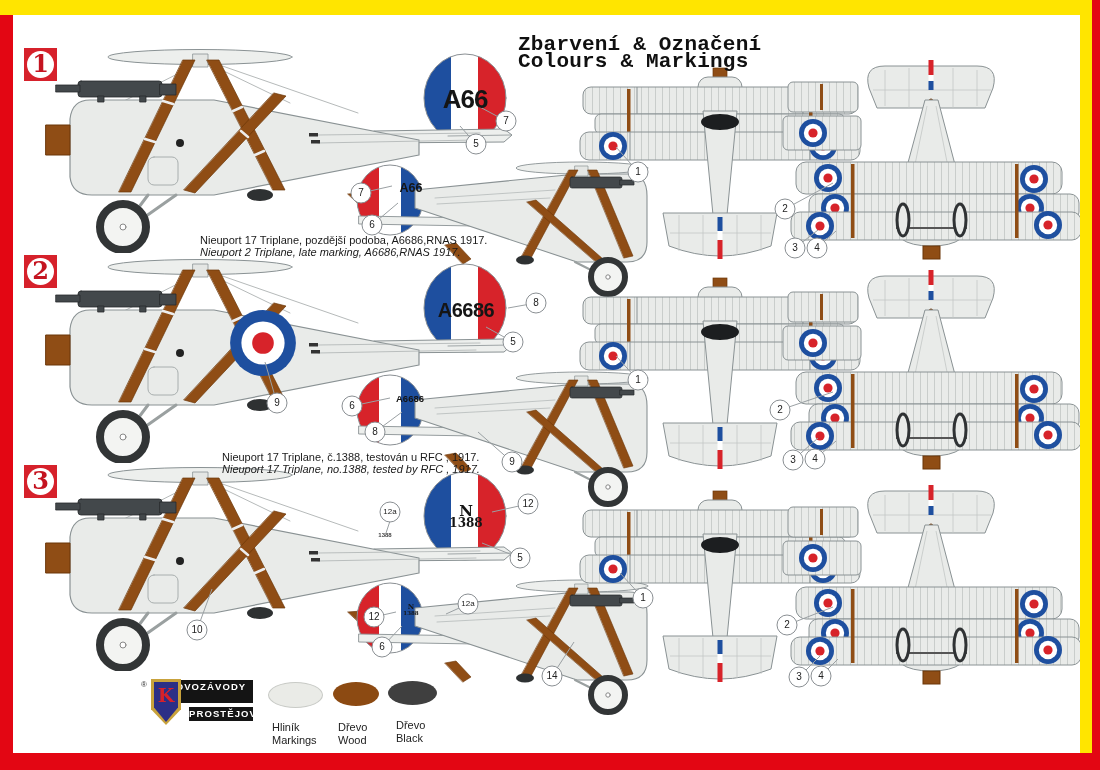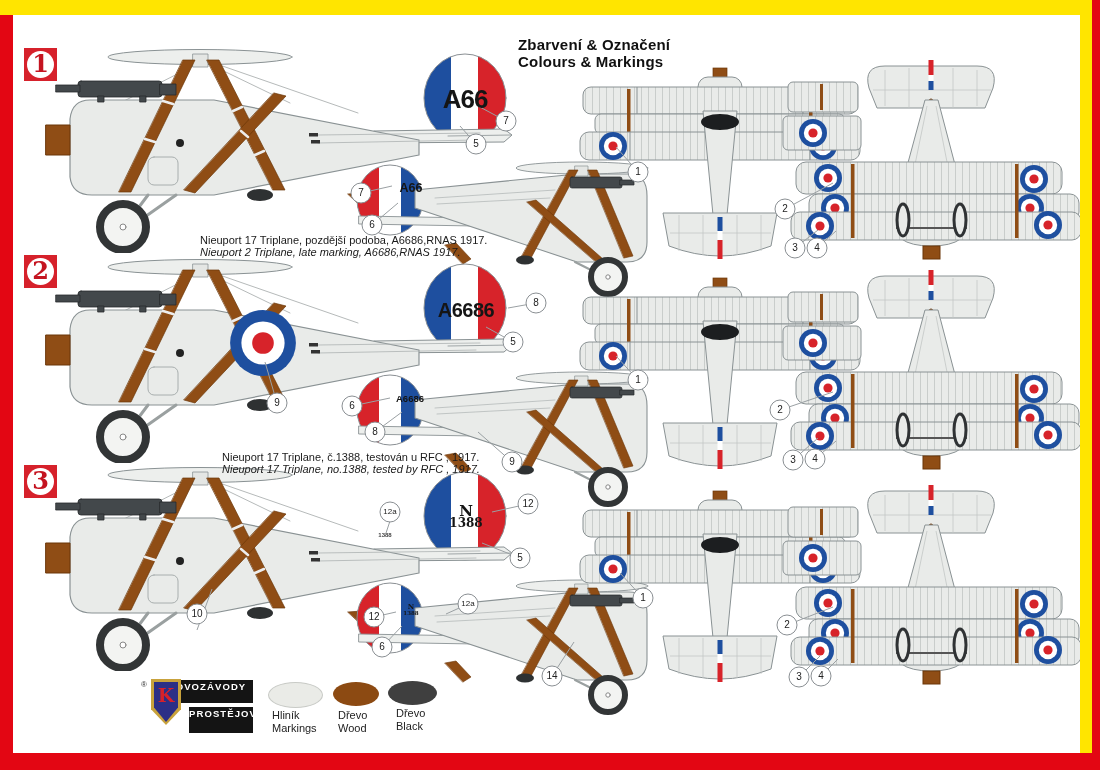--- a/index.html
+++ b/index.html
@@ -6,21 +6,21 @@
   body{width:1100px;height:770px;position:relative;background:#fff;
        font-family:"Liberation Sans",sans-serif;overflow:hidden;}
   .abs{position:absolute;}
   
   .band-top{left:0;top:0;width:1092px;height:15px;background:#FFE500;z-index:9;}
   .band-right-y{left:1080px;top:0;width:12px;height:755px;background:#FFE500;z-index:9;}
   .bl{left:0;top:15px;width:13px;height:755px;background:#E30613;z-index:9;}
   .br{left:1092px;top:0;width:8px;height:770px;background:#E30613;z-index:9;}
   .bb{left:0;top:753px;width:1100px;height:17px;background:#E30613;z-index:9;}
   
-  .title{left:518px;top:36px;font-size:15px;font-weight:bold;line-height:17px;color:#101010;letter-spacing:.2px;z-index:4;}
+  .title{left:518px;top:36px;font-size:21px;font-weight:bold;line-height:17px;color:#101010;letter-spacing:.2px;z-index:4;font-family:Liberation Mono, monospace;}
   
   .row{left:0;width:1100px;height:235px;overflow:visible;}
   .marker{width:33px;height:33px;background:#D6212B;z-index:4;}
   .marker .disc{position:absolute;inset:3px;background:#fff;border-radius:50%;}
   .marker .num{position:absolute;inset:0;text-align:center;font-family:"DejaVu Serif",serif;
                font-weight:bold;font-size:24px;line-height:32px;color:#C41420;}
   .desc{font-size:11px;line-height:11.5px;color:#1a1a1a;z-index:4;}
   .desc .en{font-style:italic;}
   .desc .gap{height:3px;}
   .art{z-index:1;}
@@ -39,32 +39,32 @@
       transform:translate(-50%,-50%);z-index:6;}
   .co.sm{font-size:8px;text-align:center;}
   .leaders{left:0;top:0;z-index:2;pointer-events:none;}
   
   .logo{left:141px;top:679px;width:114px;height:46px;z-index:4;}
   .logo .reg{position:absolute;left:0;top:1px;font-size:8px;color:#333;}
   .logo .bar{position:absolute;background:#141414;color:#fff;font-weight:bold;
              font-size:9.5px;letter-spacing:1.1px;line-height:13px;text-align:center;}
   .logo .b1{left:20px;top:1px;width:92px;height:13px;}
   .logo .b2{left:20px;top:14px;width:92px;height:10px;}
-  .logo .b3{left:48px;top:28px;width:64px;height:26px;line-height:14px;}
+  .logo .b3{left:48px;top:28px;width:64px;height:14px;line-height:14px;}
   .shieldO{position:absolute;left:10px;top:0;width:30px;height:46px;background:#C8A23C;
            clip-path:polygon(0 0,100% 0,100% 66%,50% 100%,0 66%);}
   .shieldI{position:absolute;left:3px;top:3px;width:24px;height:40px;background:#2C2F86;
            clip-path:polygon(0 0,100% 0,100% 64%,50% 100%,0 64%);
            text-align:center;font-family:"DejaVu Serif",serif;font-weight:bold;
            font-size:19px;line-height:26px;color:#D6212B;}
   .sw{border-radius:50%;z-index:4;}
   .sw1{left:268px;top:682px;width:53px;height:24px;background:#EAEBE7;border:1px solid #C8CAC6;}
   .sw2{left:333px;top:682px;width:46px;height:24px;background:#8C4A12;}
   .sw3{left:388px;top:681px;width:49px;height:24px;background:#3F3F3F;}
-  .swlab{font-size:11px;line-height:12.5px;color:#222;z-index:4;}
+  .swlab{font-size:11px;line-height:12.5px;color:#222;z-index:4;margin-top:12px;}
 </style>
 </head>
 <body>
 
 <svg width="0" height="0" style="position:absolute" aria-hidden="true">
   <defs>
     <pattern id="ribs" patternUnits="userSpaceOnUse" width="7" height="12">
       <rect width="7" height="12" fill="#E9EBE9"></rect>
       <line x1="3.5" y1="0" x2="3.5" y2="12" stroke="#C9CDCB" stroke-width="1"></line>
     </pattern>
@@ -342,21 +342,21 @@
   </div>
   <svg class="abs art" style="left:575px;top:30px" width="290" height="195">
       <use href="#top-view"></use>
     </svg>
   <svg class="abs art" style="left:763px;top:27px" width="320" height="205">
       <use href="#bottom-view"></use>
     </svg>
   <div class="abs co sm" style="left:390px;top:54px">12a</div>
   <div class="abs co" style="left:528px;top:46px">12</div>
   <div class="abs co" style="left:520px;top:100px">5</div>
-  <div class="abs co" style="left:197px;top:156px">10</div>
+  <div class="abs co" style="left:197px;top:172px">10</div>
   <div class="abs co" style="left:374px;top:159px">12</div>
   <div class="abs co" style="left:382px;top:189px">6</div>
   <div class="abs co sm" style="left:468px;top:146px">12a</div>
   <div class="abs co" style="left:552px;top:218px">14</div>
   <div class="abs co" style="left:643px;top:140px">1</div>
   <div class="abs co" style="left:787px;top:167px">2</div>
   <div class="abs co" style="left:799px;top:219px">3</div>
   <div class="abs co" style="left:821px;top:218px">4</div>
 </div>
 

